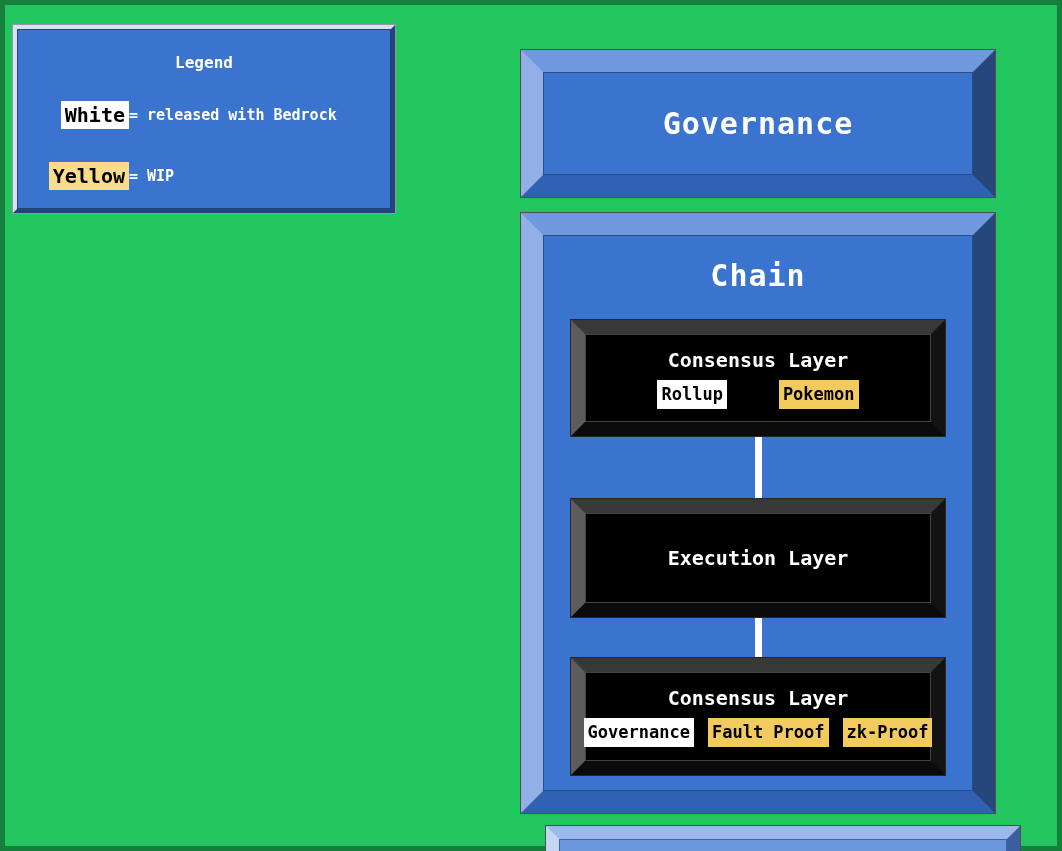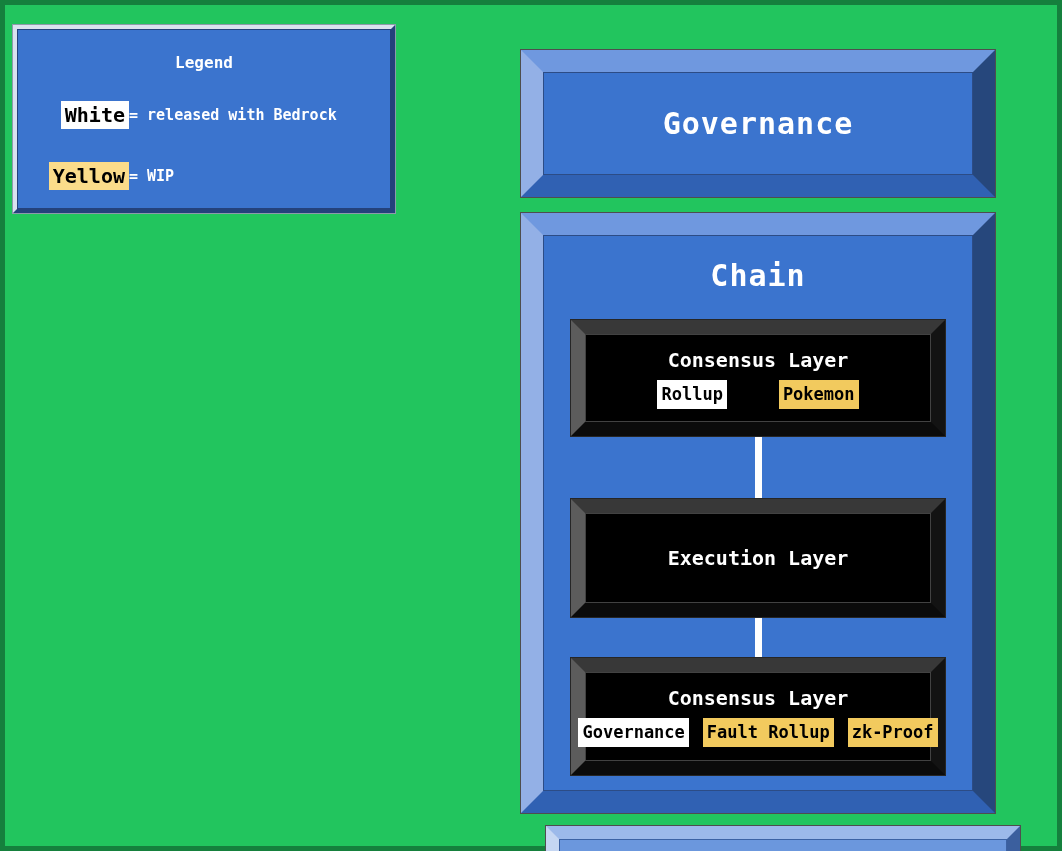--- a/index.html
+++ b/index.html
@@ -148,21 +148,21 @@
       </div>
 
       <div class="layer-box layer-execution">
         <div class="layer-title">Execution Layer</div>
       </div>
 
       <div class="layer-box layer-settlement">
         <div class="layer-title">Consensus Layer</div>
         <div class="chip-row tight">
           <span class="chip chip-released">Governance</span>
-          <span class="chip chip-wip">Fault Rollup</span>
+          <span class="chip chip-wip">Fault Proof</span>
           <span class="chip chip-wip">zk-Proof</span>
         </div>
       </div>
     </div>
   </div>
 
   <div class="bevel-box l1">
     <div class="box-inner l1-label">L1</div>
   </div>
 

